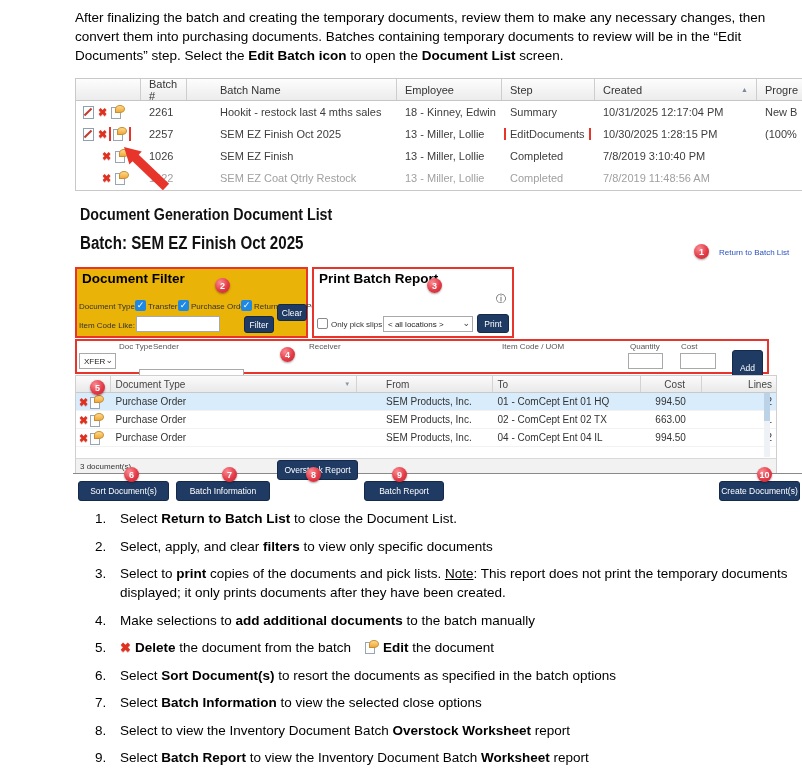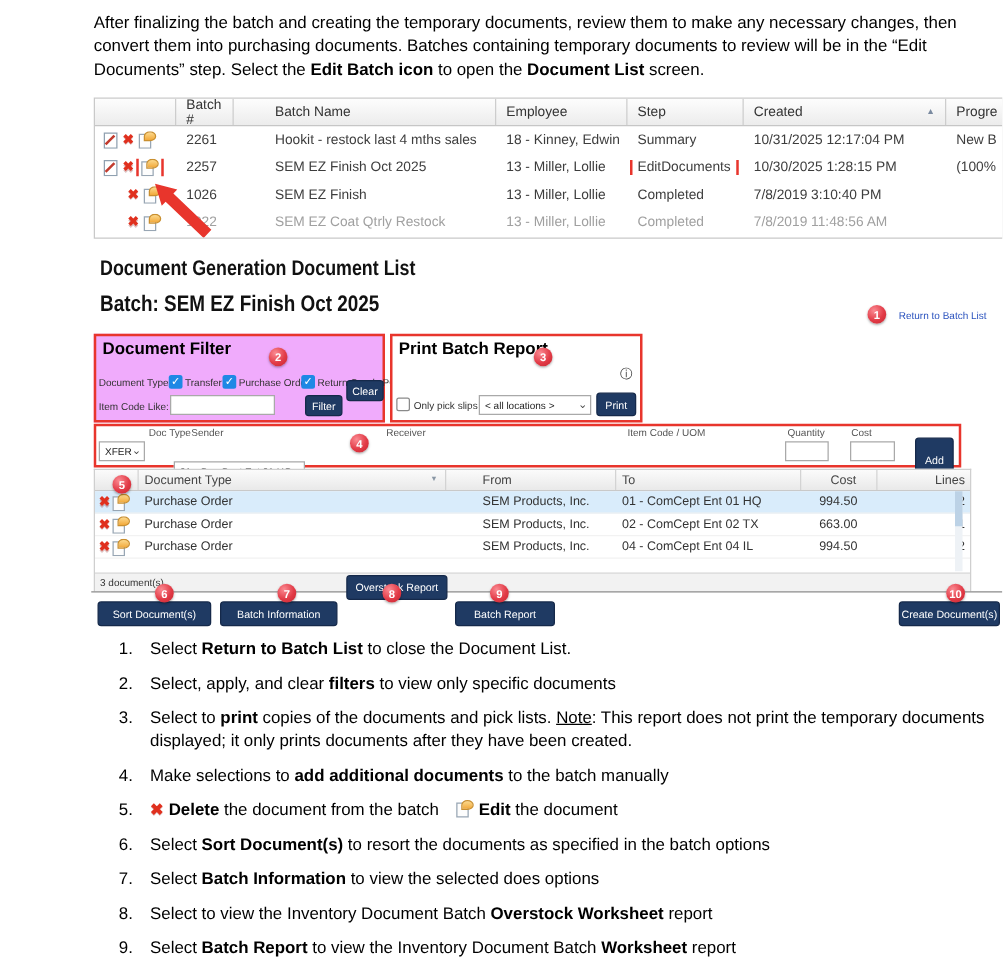--- a/index.html
+++ b/index.html
@@ -180,21 +180,21 @@
       <polygon fill="#e8352c" points="4,4 21.8,8.5 18.7,11.7 49.1,40.7 42.9,47.3 12.5,18.3 9.4,21.5"></polygon>
     </svg>
   </div>
 
   <div class="abs cond" style="left:80px;top:205px;font-size:17px;">Document Generation Document List</div>
   <div class="abs cond" style="left:80px;top:233px;font-size:18px;">Batch: SEM EZ Finish Oct 2025</div>
 
   <div class="num-circle" style="left:694px;top:244px;">1</div>
   <div class="abs link" style="left:719px;top:248px;">Return to Batch List</div>
 
-  <div class="abs rbox" style="left:75px;top:267px;width:229px;height:67px;background:#f0abfc;">
+  <div class="abs rbox" style="left:75px;top:267px;width:229px;height:67px;background:#eab308;">
     <div class="abs panel-title" style="left:5px;top:2px;">Document Filter</div>
     <div class="num-circle" style="left:138px;top:9px;">2</div>
 
     <div class="abs slabel" style="left:2px;top:33px;">Document Types:</div>
     <span class="abs cb" style="left:58px;top:31px;">✓</span>
     <div class="abs slabel" style="left:71px;top:33px;">Transfer</div>
     <span class="abs cb" style="left:101px;top:31px;">✓</span>
     <div class="abs slabel" style="left:114px;top:33px;">Purchase Order</div>
     <span class="abs cb" style="left:164px;top:31px;">✓</span>
     <div class="abs slabel" style="left:177px;top:33px;">Return Goods PO</div>
@@ -336,21 +336,21 @@
     <li class="instr-item">
       <span class="num">5.</span>
       <span><span class="icon-x" style="font-size:13px;margin-right:4px;">✖</span><span class="b">Delete</span><span> the document from the batch</span><span class="icon-edit" style="margin:0 4px 0 14px;"></span><span class="b">Edit</span><span> the document</span></span>
     </li>
     <li class="instr-item">
       <span class="num">6.</span>
       <span><span>Select </span><span class="b">Sort Document(s)</span><span> to resort the documents as specified in the batch options</span></span>
     </li>
     <li class="instr-item">
       <span class="num">7.</span>
-      <span><span>Select </span><span class="b">Batch Information</span><span> to view the selected does options</span></span>
+      <span><span>Select </span><span class="b">Batch Information</span><span> to view the selected close options</span></span>
     </li>
     <li class="instr-item">
       <span class="num">8.</span>
       <span><span>Select to view the Inventory Document Batch </span><span class="b">Overstock Worksheet</span><span> report</span></span>
     </li>
     <li class="instr-item">
       <span class="num">9.</span>
       <span><span>Select </span><span class="b">Batch Report</span><span> to view the Inventory Document Batch </span><span class="b">Worksheet</span><span> report</span></span>
     </li>
 

